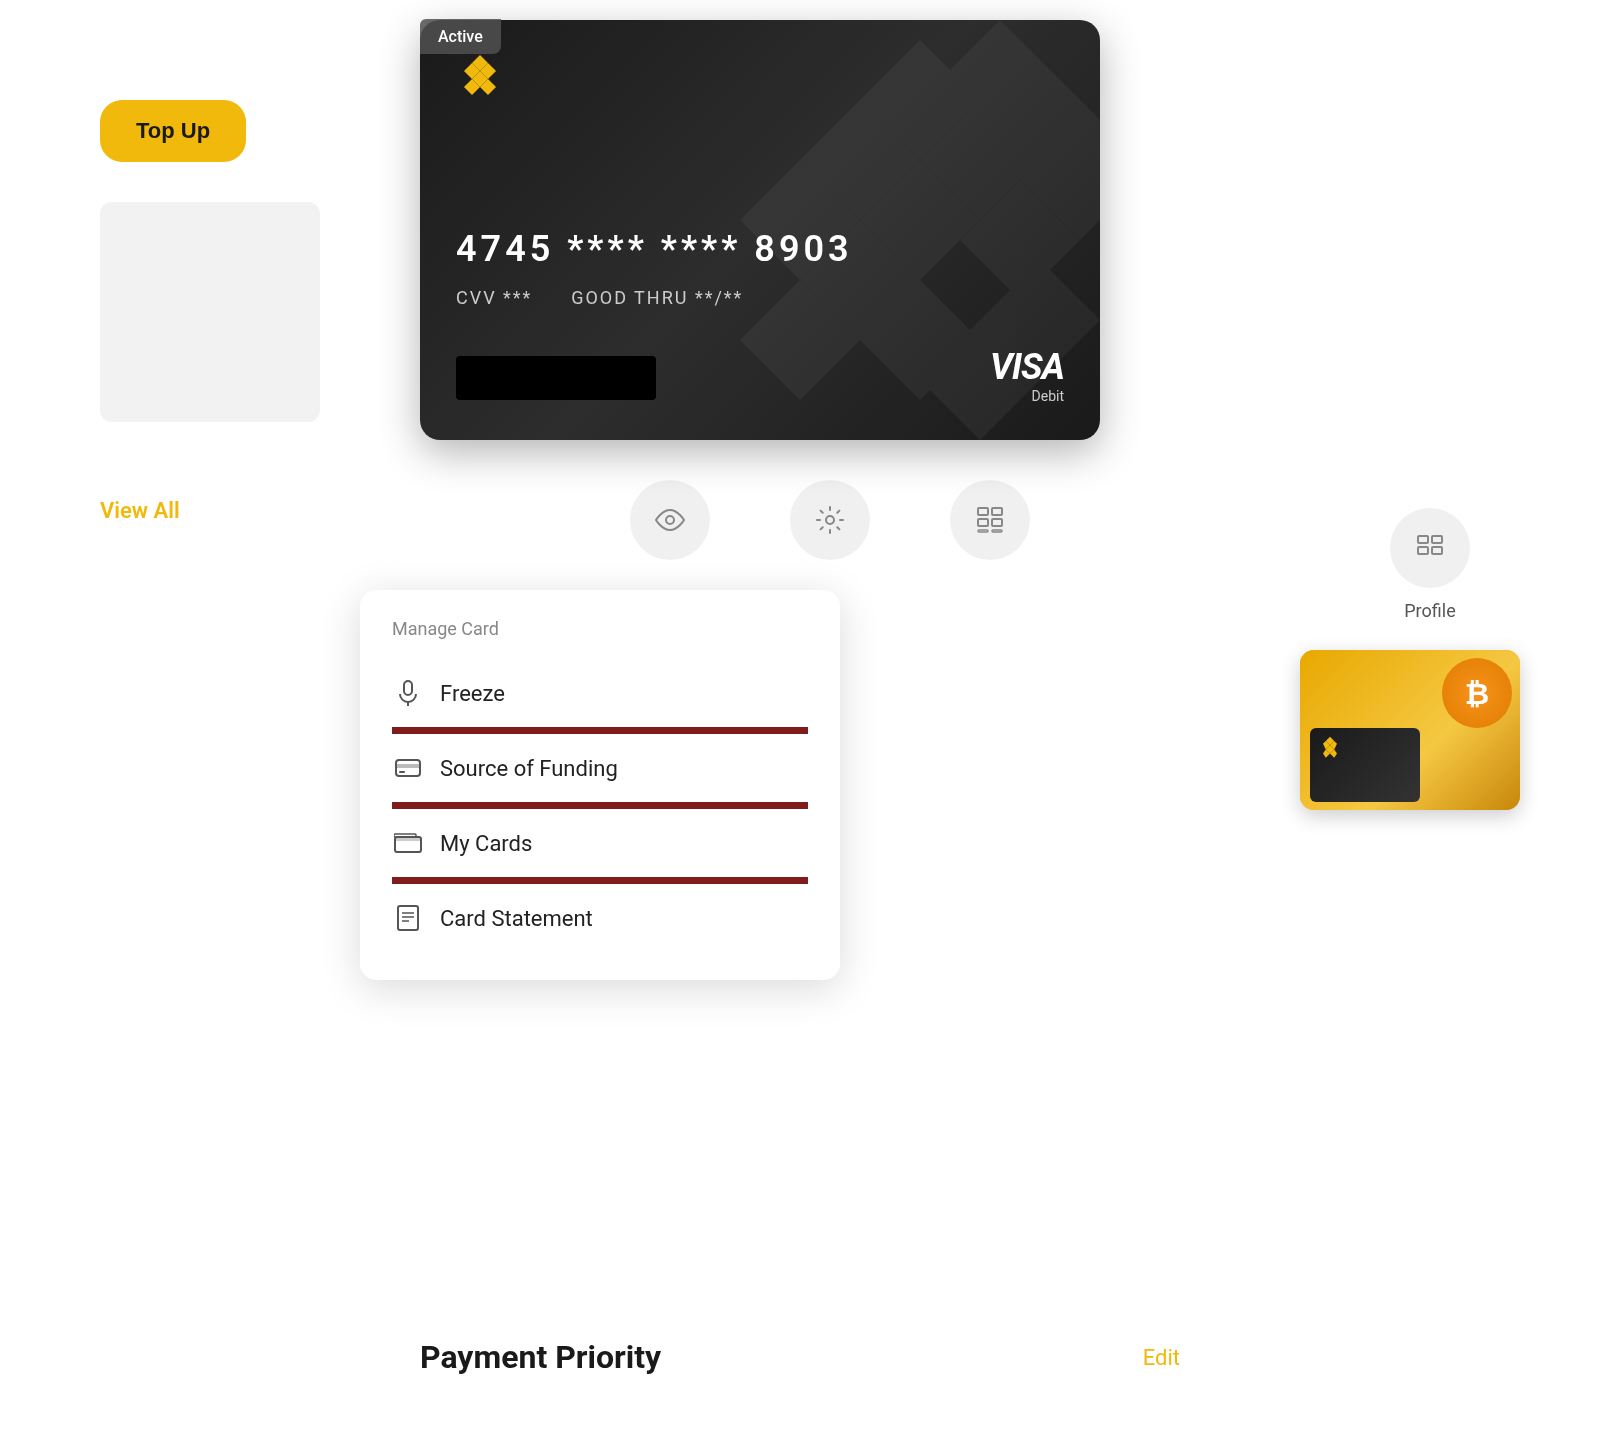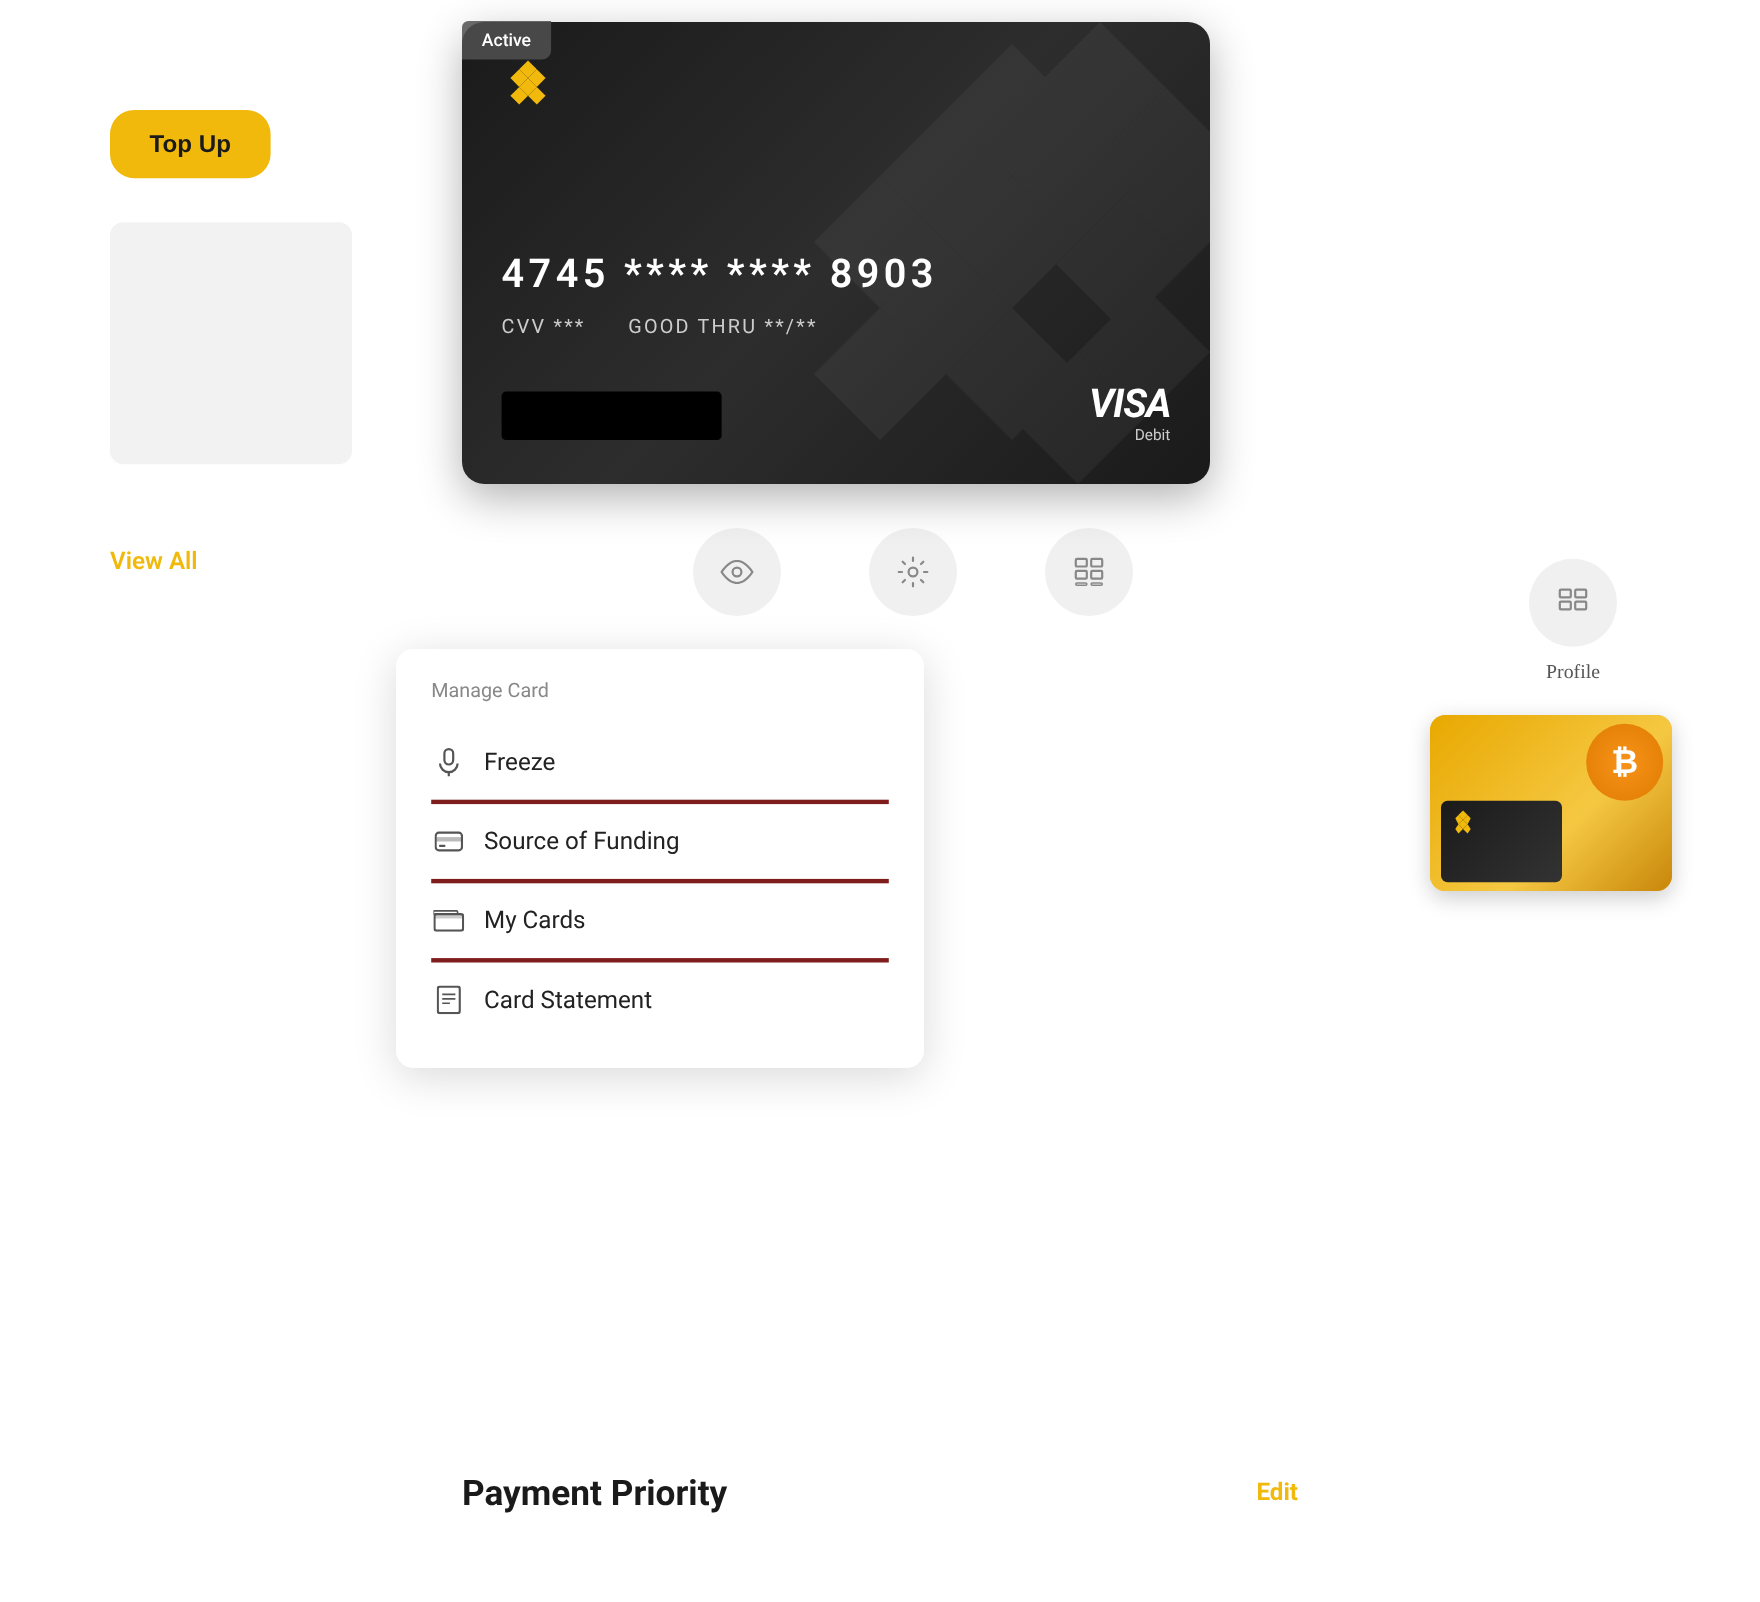--- a/index.html
+++ b/index.html
@@ -202,21 +202,21 @@
     }
 
     .dropdown-item {
       display: flex;
       align-items: center;
       gap: 16px;
       padding: 18px 0;
       font-size: 22px;
       color: #222;
       cursor: pointer;
-      border-bottom: 4px solid #7f1d1d;
+      border-bottom: 7px solid #7f1d1d;
     }
 
     .dropdown-item:last-child {
       border-bottom: none;
     }
 
     .dropdown-icon {
       width: 32px;
       height: 32px;
       display: flex;
@@ -233,21 +233,20 @@
       right: 130px;
       display: flex;
       flex-direction: column;
       align-items: center;
       gap: 12px;
     }
 
     .profile-label {
       font-size: 18px;
       color: #555;
-      font-family: Liberation Serif, serif;
     }
 
     
     .card-thumbnail {
       position: absolute;
       top: 650px;
       right: 80px;
       width: 220px;
       height: 160px;
       background: linear-gradient(135deg, #F0B90B 0%, #f5a623 100%);
@@ -303,21 +302,21 @@
 
     .payment-priority-title {
       font-size: 32px;
       font-weight: 700;
       color: #1a1a1a;
     }
 
     .edit-link {
       font-size: 22px;
       color: #F0B90B;
-      font-weight: 700;
+      font-weight: 400;
       cursor: pointer;
     }
 
     
     .card-bg-pattern {
       position: absolute;
       right: 0;
       top: 0;
       width: 100%;
       height: 100%;

